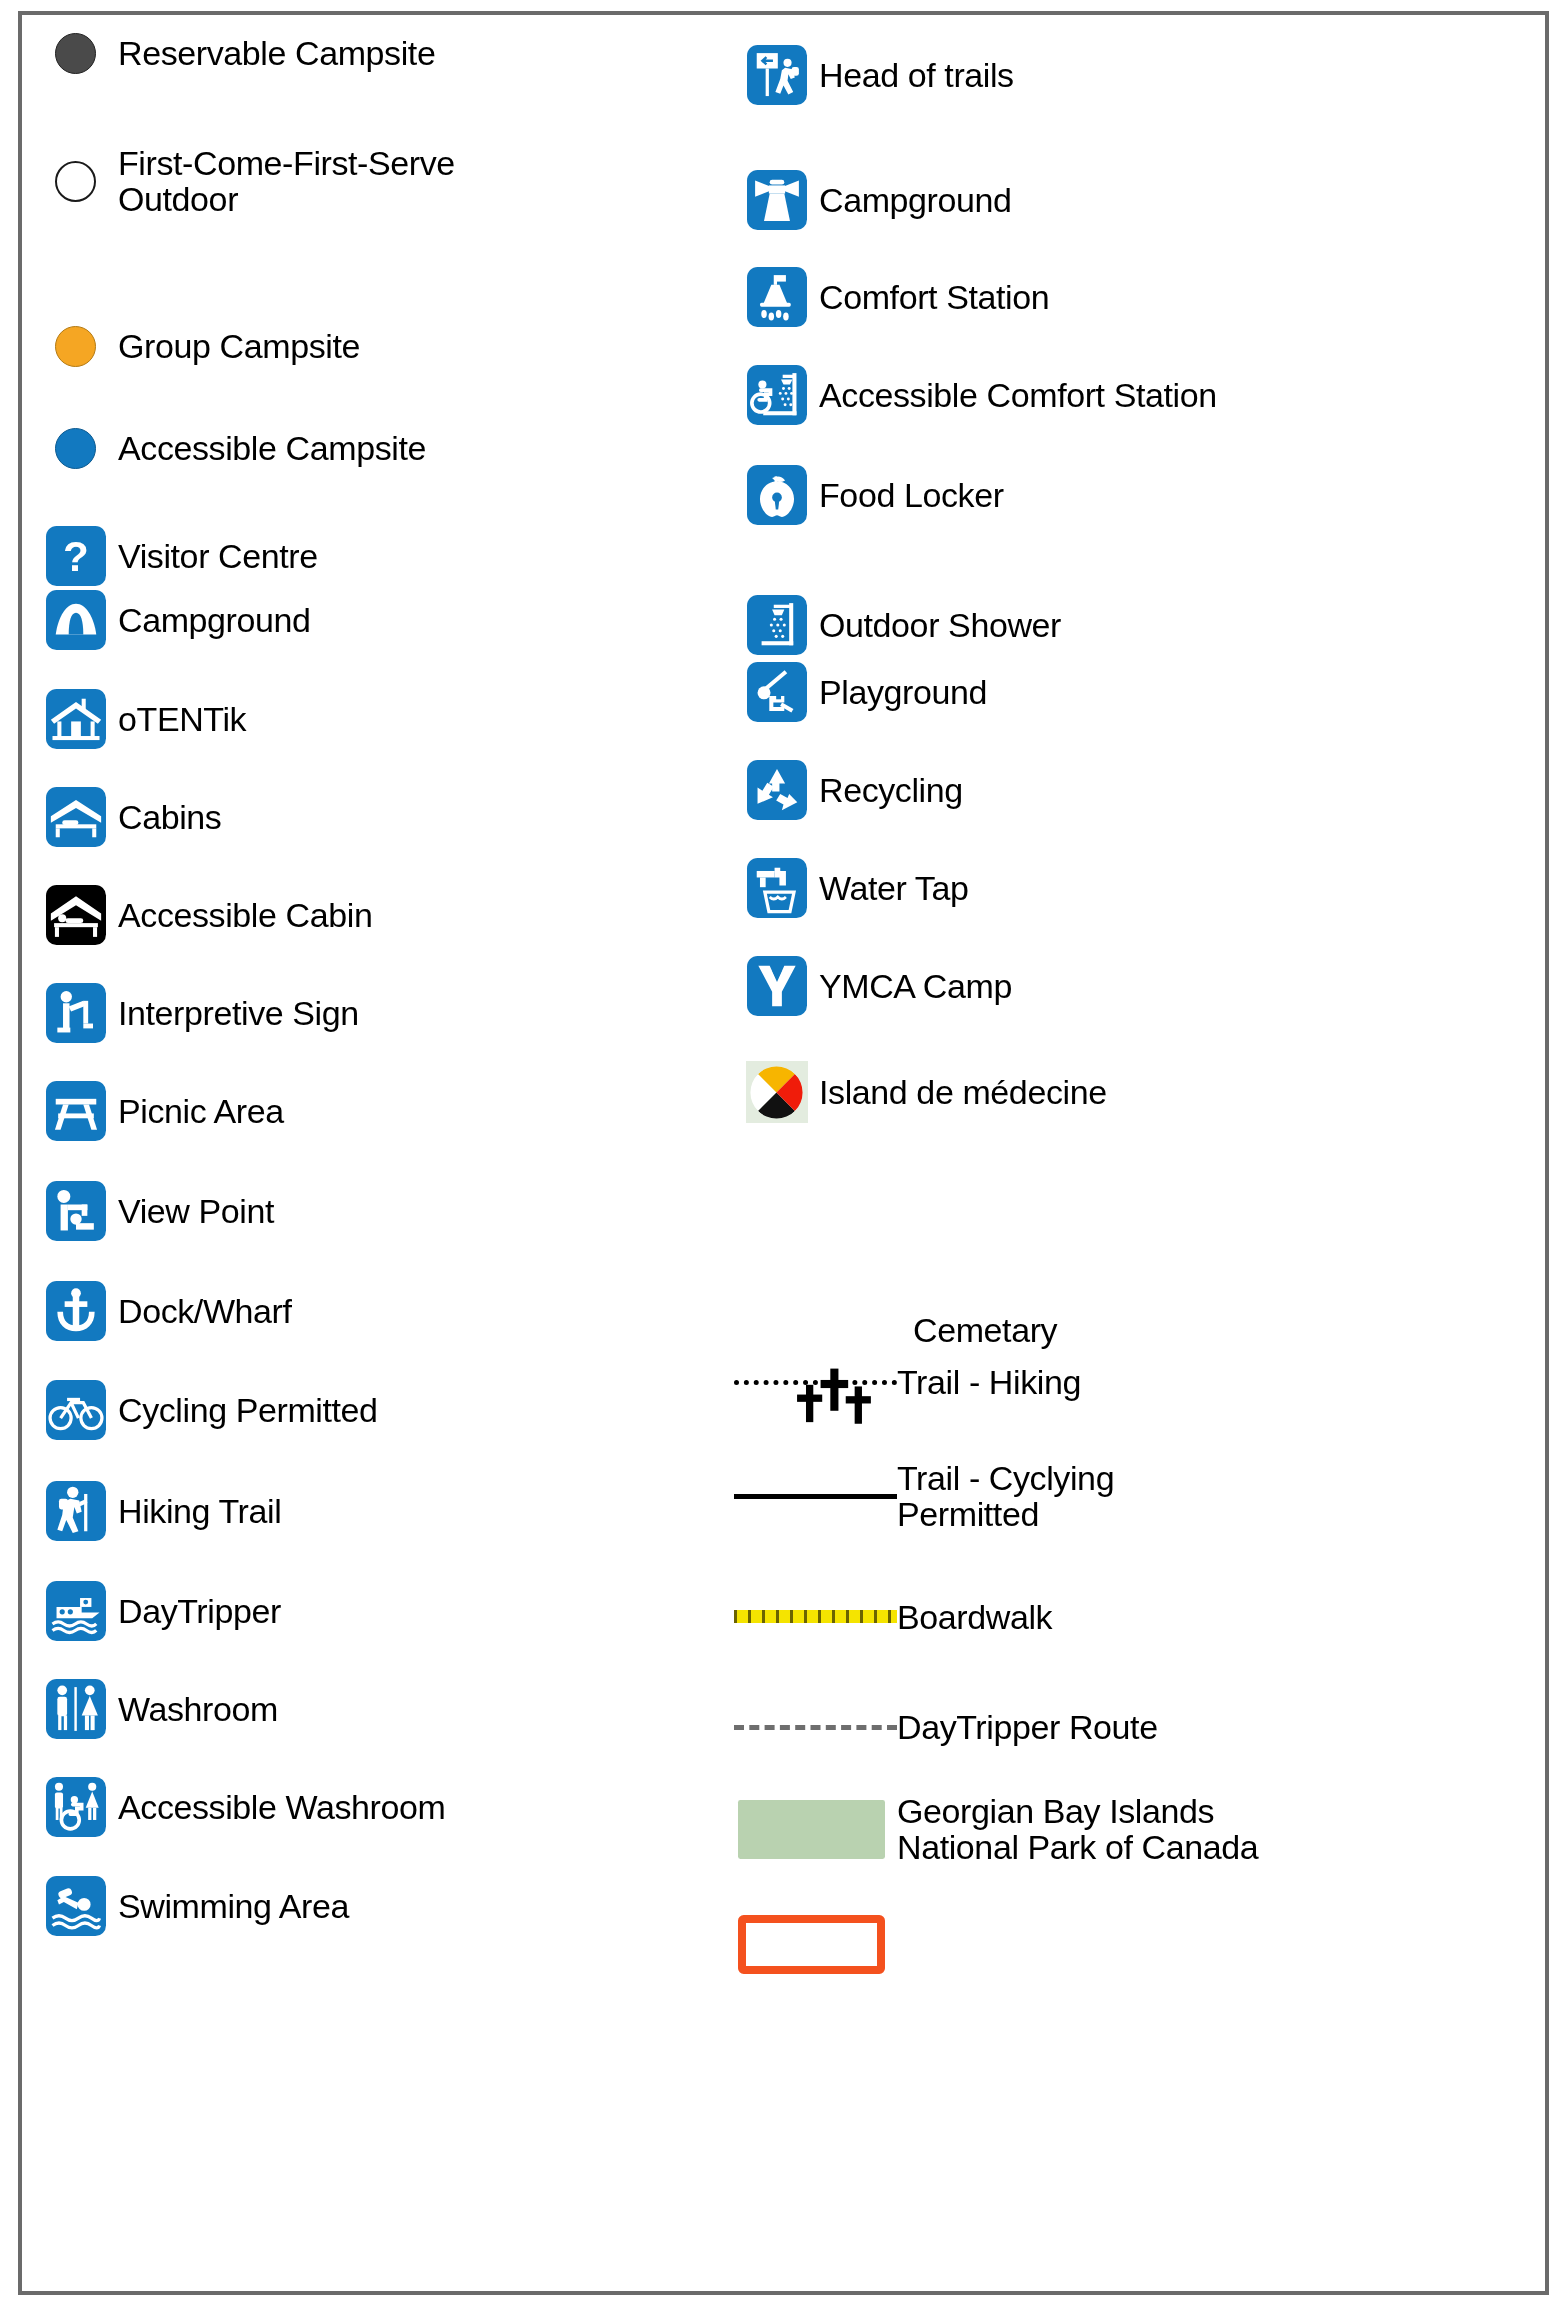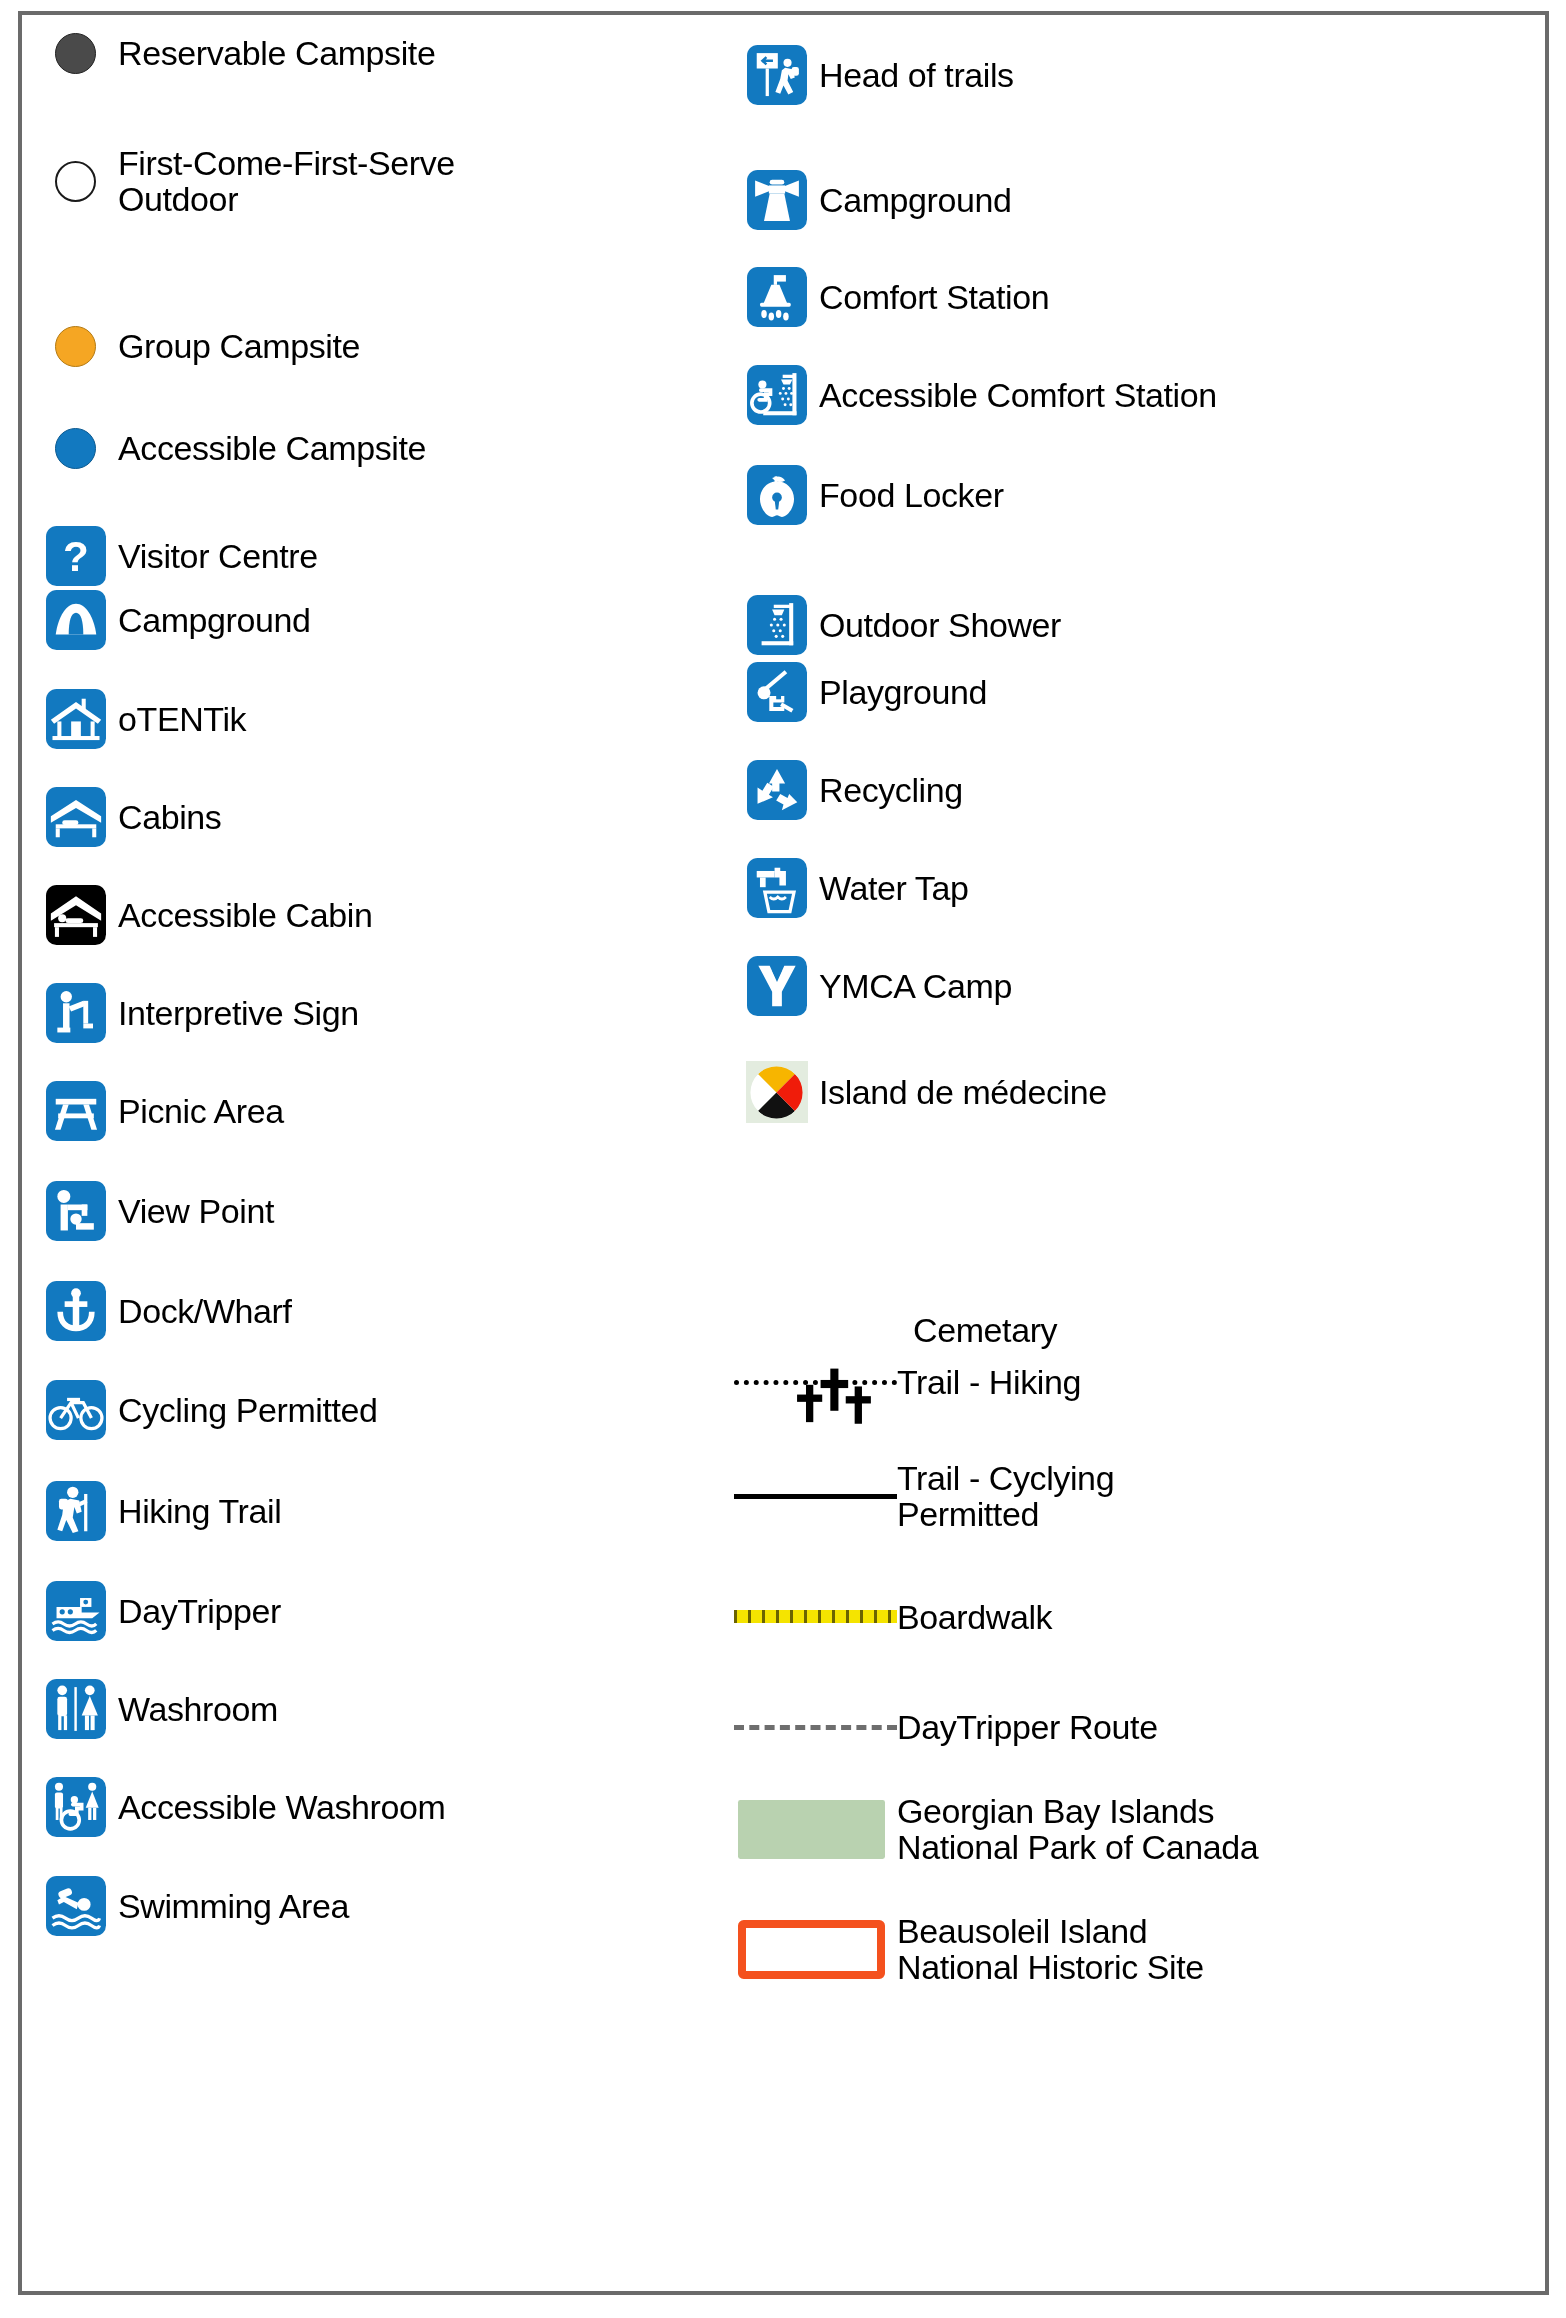--- a/index.html
+++ b/index.html
@@ -615,19 +615,17 @@
           <span class="swatch-green" style="position:absolute;left:4.1px;top:1.6px"></span>
         </span>
       <span class="lbl">Georgian Bay Islands
 National Park of Canada</span>
     </div>
 
     <div class="row" style="top:1913px">
       <span class="line-wrap" style="height:62px">
           <span class="swatch-orange" style="position:absolute;left:4.1px;top:1.6px"></span>
         </span>
-      <span class="lbl">Beausoleil Island
-National Historic Site</span>
     </div>
 
   </div>
 </div>
 
 
 </body></html>

